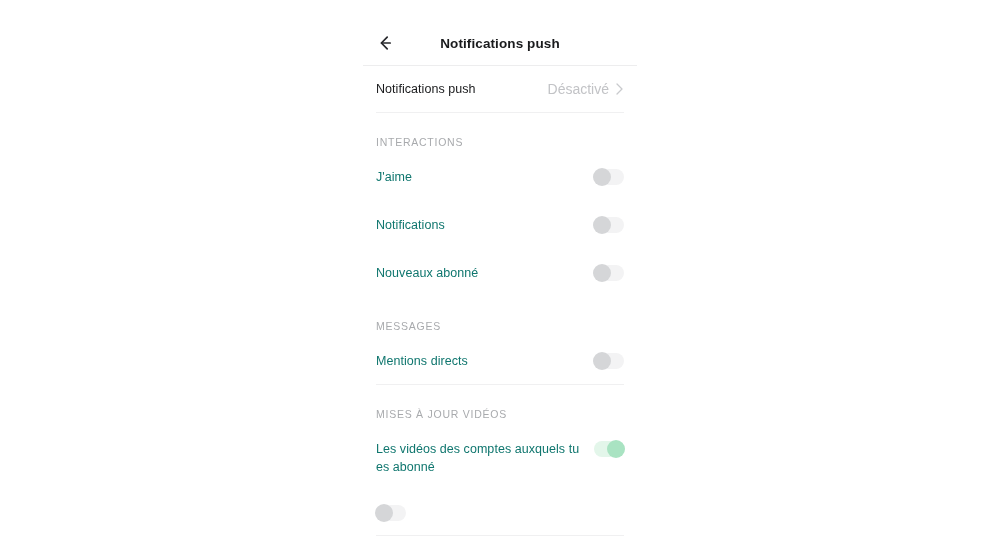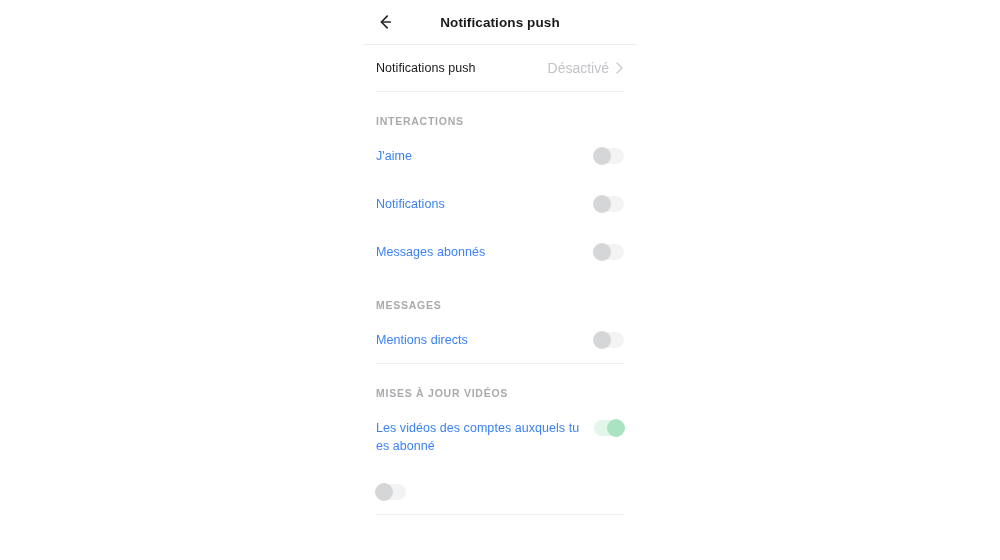--- a/index.html
+++ b/index.html
@@ -12,20 +12,21 @@
     background: #ffffff;
     font-family: "Liberation Sans", sans-serif;
     overflow: hidden;
   }
 
   .screen {
     position: relative;
     width: 1000px;
     height: 448px;
     background: #ffffff;
+    margin-top: 21px;
   }
 
   .panel {
     position: absolute;
     left: 363px;
     top: 0;
     width: 274px;
     height: 560px;
     background: #ffffff;
     overflow: hidden;
@@ -82,21 +83,21 @@
     padding: 14px 0 14px 0;
     box-sizing: border-box;
   }
   .row.divider .row-inner {
     border-bottom: 1px solid #f0f0f1;
   }
 
   .row-label {
     font-size: 12.5px;
     line-height: 18px;
-    color: #3b82f6;
+    color: #0f766e;
     flex: 1;
     padding-right: 14px;
     letter-spacing: 0.05px;
   }
   .row.primary .row-label {
     color: #191a1c;
     font-size: 12.5px;
   }
 
   .row-right {
@@ -117,21 +118,21 @@
     display: block;
     flex: none;
   }
 
   
   .section-head {
     padding: 22px 13px 6px 13px;
     font-size: 10.5px;
     letter-spacing: 0.75px;
     color: #a8aaad;
-    font-weight: bold;
+    font-weight: normal;
     text-transform: uppercase;
   }
 
   
   .toggle {
     position: relative;
     width: 30px;
     height: 16px;
     border-radius: 8px;
     background: #f3f3f4;
@@ -206,21 +207,21 @@
         <div class="row-inner">
           <div class="row-label">Notifications</div>
           <div class="toggle">
               <span class="knob"></span>
             </div>
         </div>
       </div>
 
       <div class="row">
         <div class="row-inner">
-          <div class="row-label">Messages abonnés</div>
+          <div class="row-label">Nouveaux abonné</div>
           <div class="toggle">
               <span class="knob"></span>
             </div>
         </div>
       </div>
 
 
       <div class="section-head">MESSAGES</div>
 
       <div class="row divider">

